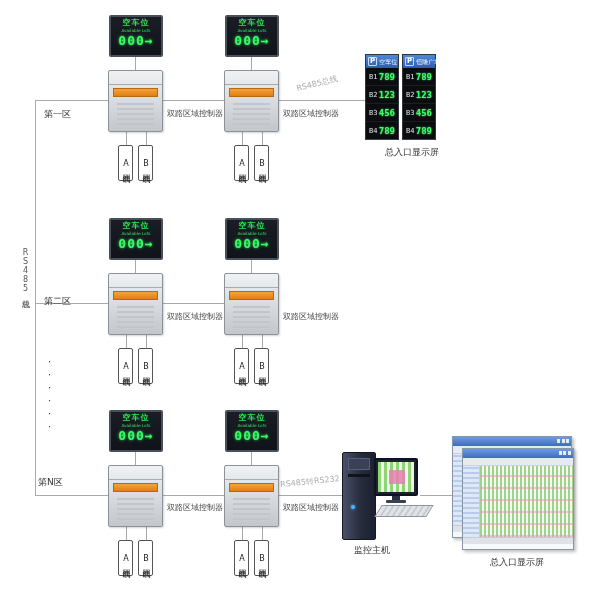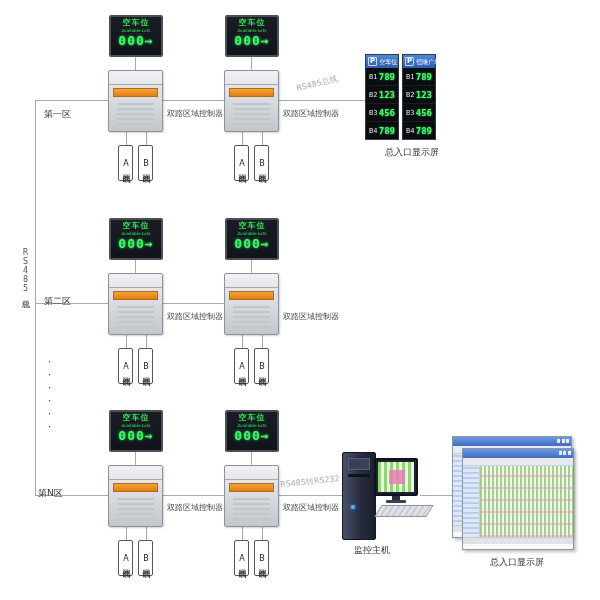--- a/index.html
+++ b/index.html
@@ -113,21 +113,21 @@
   <div class="line vline" style="left:242px;top:527px;height:13px"></div>
   <div class="line vline" style="left:262px;top:527px;height:13px"></div>
 
   <div class="bus-label vtext" style="left:21px;top:248px">RS485总线</div>
   <div class="gray-note" style="left:296px;top:78px;transform:rotate(-14deg)">RS485总线</div>
   <div class="gray-note" style="left:280px;top:476px;transform:rotate(-6deg)">RS485转RS232</div>
   <div class="dots vtext" style="left:44px;top:356px">······</div>
 
   <div class="zone-label" style="left:44px;top:108px">第一区</div>
   <div class="zone-label" style="left:44px;top:295px">第二区</div>
-  <div class="zone-label" style="left:38px;top:487px">第N区</div>
+  <div class="zone-label" style="left:38px;top:476px">第N区</div>
 
   <div class="sign" style="left:109px;top:15px">
     <div class="sign-title">空车位</div>
     <div class="sign-sub">Available Lots</div>
     <div class="sign-led">000→</div>
   </div>
   <div class="sign" style="left:225px;top:15px">
     <div class="sign-title">空车位</div>
     <div class="sign-sub">Available Lots</div>
     <div class="sign-led">000→</div>

